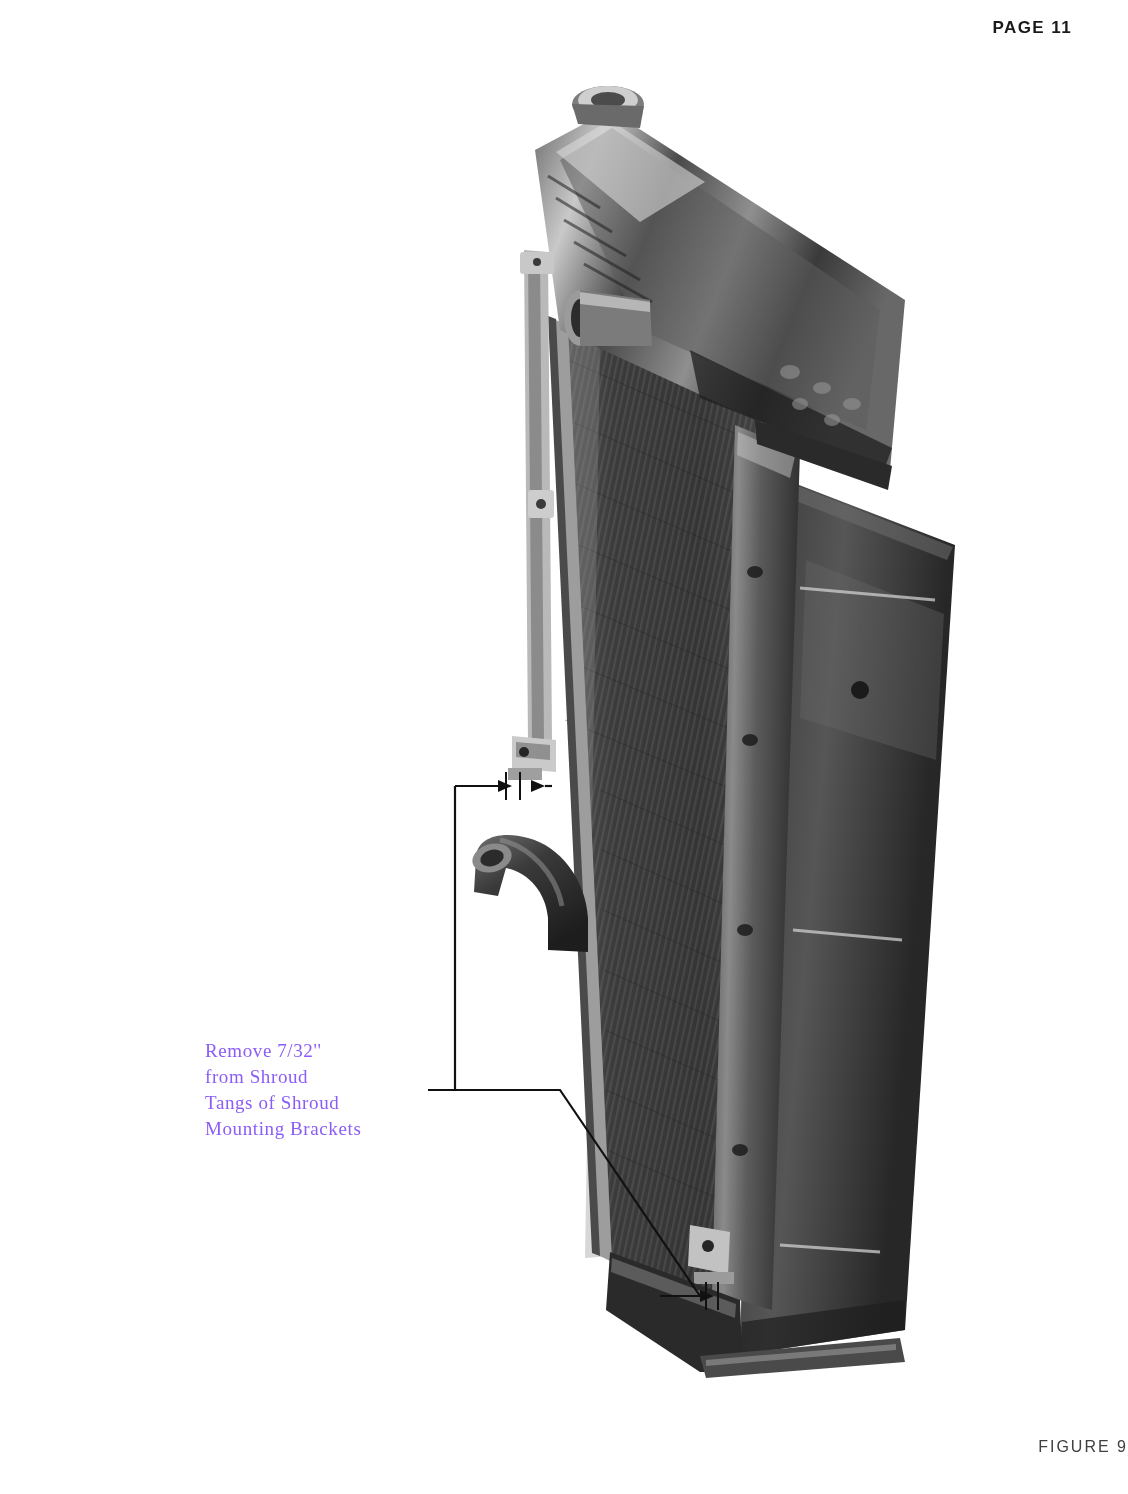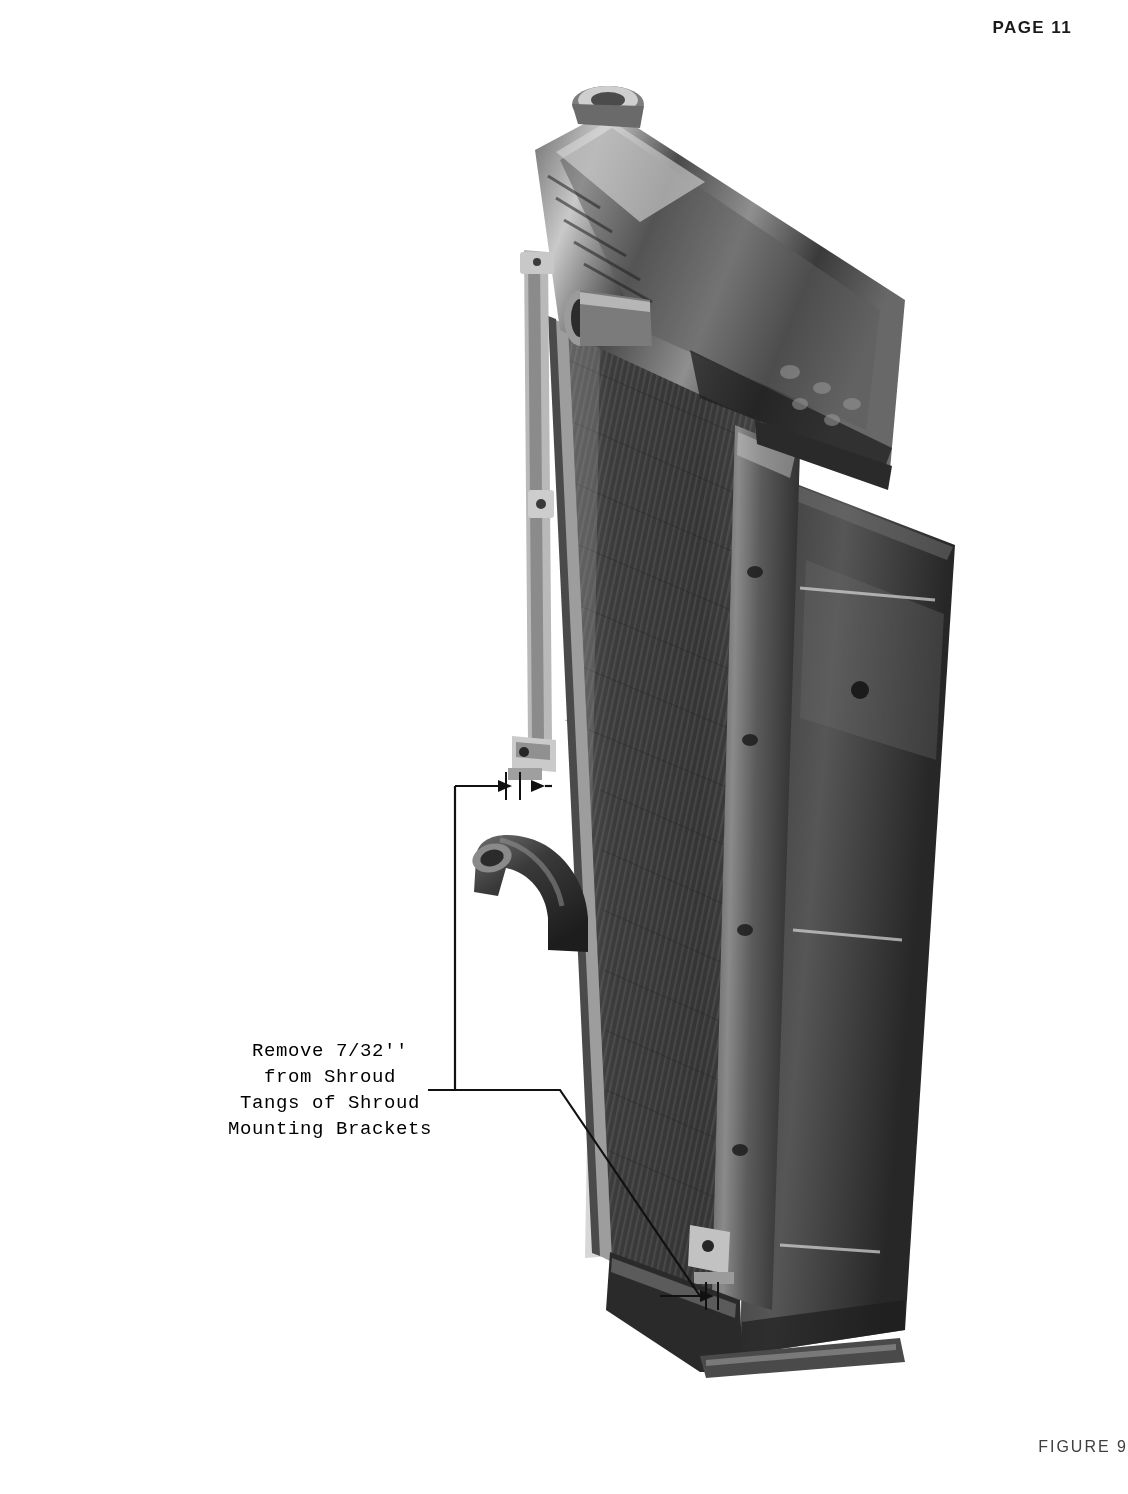--- a/index.html
+++ b/index.html
@@ -41,26 +41,25 @@
     letter-spacing: 2px;
     color: #404040;
   }
 
   
   .callout {
     position: absolute;
     left: 205px;
     top: 1038px;
     width: 250px;
-    font-family: Liberation Mono, monospace;
+    font-family: Liberation Serif, serif;
     font-size: 19px;
     line-height: 26px;
     letter-spacing: 0.6px;
-    color: #000000;
-    text-align: center;
+    color: #8b5cf6;
   }
   .callout div {
     white-space: nowrap;
   }
 
   
   .photo-wrap {
     position: absolute;
     left: 0; top: 0;
     width: 1128px;

